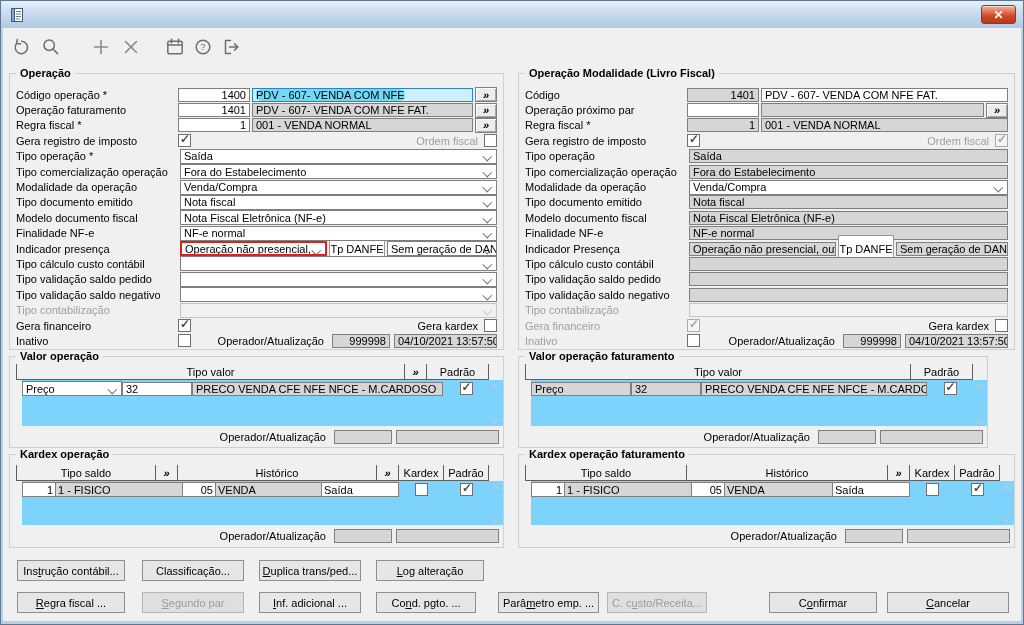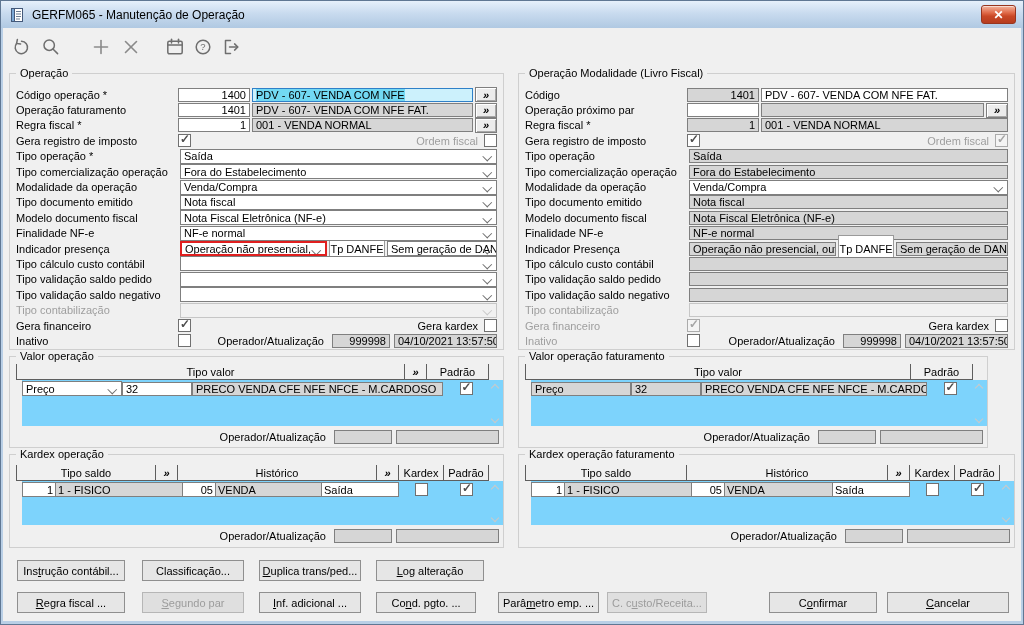--- a/index.html
+++ b/index.html
@@ -15,34 +15,34 @@
   color:#fff; display:flex; align-items:center; justify-content:center; font-weight:bold; font-size:12px;
   box-shadow:inset 0 1px 0 rgba(255,255,255,.55); cursor:default; }
 
 .toolbar { position:absolute; left:2px; top:27px; width:1018px; height:37px; background:#f0f0f0;
   display:flex; align-items:center; }
 .ticon { width:24px; height:24px; display:flex; align-items:center; justify-content:center; }
 
 .body { position:absolute; left:2px; top:64px; width:1018px; height:556px; background:#f0f0f0; }
 
 .group { position:absolute; border:1px solid #cfcfcf; }
-.gtitle { position:absolute; top:-7px; left:6px; background:#f0f0f0; padding:0 4px; font-weight:normal; white-space:nowrap; }
+.gtitle { position:absolute; top:-7px; left:6px; background:#f0f0f0; padding:0 4px; font-weight:bold; white-space:nowrap; }
 
 .rows { padding:13px 6px 0 6px; }
 .prow { display:flex; align-items:center; height:15.4px; }
 .lbl { width:162px; flex:none; overflow:hidden; white-space:nowrap; }
 .dim { color:#9e9e9e; }
 .tb { height:14px; border:1px solid #7f7f7f; background:#fff; display:flex; align-items:center;
   padding:0 3px; overflow:hidden; white-space:nowrap; }
 .tb.gray { background:#d6d6d6; }
 .tb.lite { background:#f1f1f1; border-color:#c6c6c6; }
 .num { width:72px; flex:none; justify-content:flex-end; }
 .grow { flex:1; min-width:0; margin-left:2px; }
 .tb.focus { background:#ccf1fc; border-color:#2f80c8; }
-.sel { background:#72d9f3; }
+.sel { background:#72d9f3;border-radius:6px; }
 .more { width:22px; height:15px; flex:none; margin-left:2px; background:#ececec; border:1px solid #7f7f7f;
   box-shadow:inset 1px 1px 0 #fff, inset -1px -1px 0 #a8a8a8; display:flex; align-items:center;
   justify-content:center; font-weight:bold; font-style:italic; }
 .combo { flex:1; min-width:0; margin-left:2px; height:15px; border:1px solid #7f7f7f; background:#fff;
   display:flex; align-items:center; padding:0 16px 0 3px; position:relative; overflow:hidden; white-space:nowrap; }
 .combo::after { content:""; position:absolute; right:6px; top:3.5px; width:5.5px; height:5.5px;
   border-right:1.4px solid #6d6d6d; border-bottom:1.4px solid #6d6d6d; transform:rotate(45deg); }
 .combo.red { border:2px solid #e01f1f; }
 .combo.w147 { flex:none; width:147px; }
 .combo.lite { background:#f1f1f1; border-color:#c6c6c6; }
@@ -105,21 +105,20 @@
     <span>
       <svg width="16" height="16" viewBox="0 0 16 16">
         <rect x="2.5" y="1.5" width="11" height="13" fill="#fff" stroke="#44597a"></rect>
         <rect x="2.5" y="1.5" width="3" height="13" fill="#7ba7d4" stroke="#44597a"></rect>
         <line x1="7" y1="4.5" x2="12" y2="4.5" stroke="#6b7c92"></line>
         <line x1="7" y1="7" x2="12" y2="7" stroke="#6b7c92"></line>
         <line x1="7" y1="9.5" x2="12" y2="9.5" stroke="#6b7c92"></line>
         <line x1="7" y1="12" x2="11" y2="12" stroke="#6b7c92"></line>
       </svg>
     </span>
-    <span class="title-text">GERFM065 - Manutenção de Operação</span>
     <span class="close-btn">
         <span>✕</span>
       </span>
   </div>
 
   <div class="toolbar">
     <span class="ticon" style="margin-left:6px">
       <svg width="20" height="20" viewBox="0 0 20 20" fill="none" stroke="#6e6e6e" stroke-width="1.5" stroke-linecap="round">
         <path d="M5.8 6.2 A6.2 6.2 0 1 0 10.5 4.2"></path>
           <path d="M6.4 2.4 L5.6 6.4 L9.6 7" fill="none"></path>

